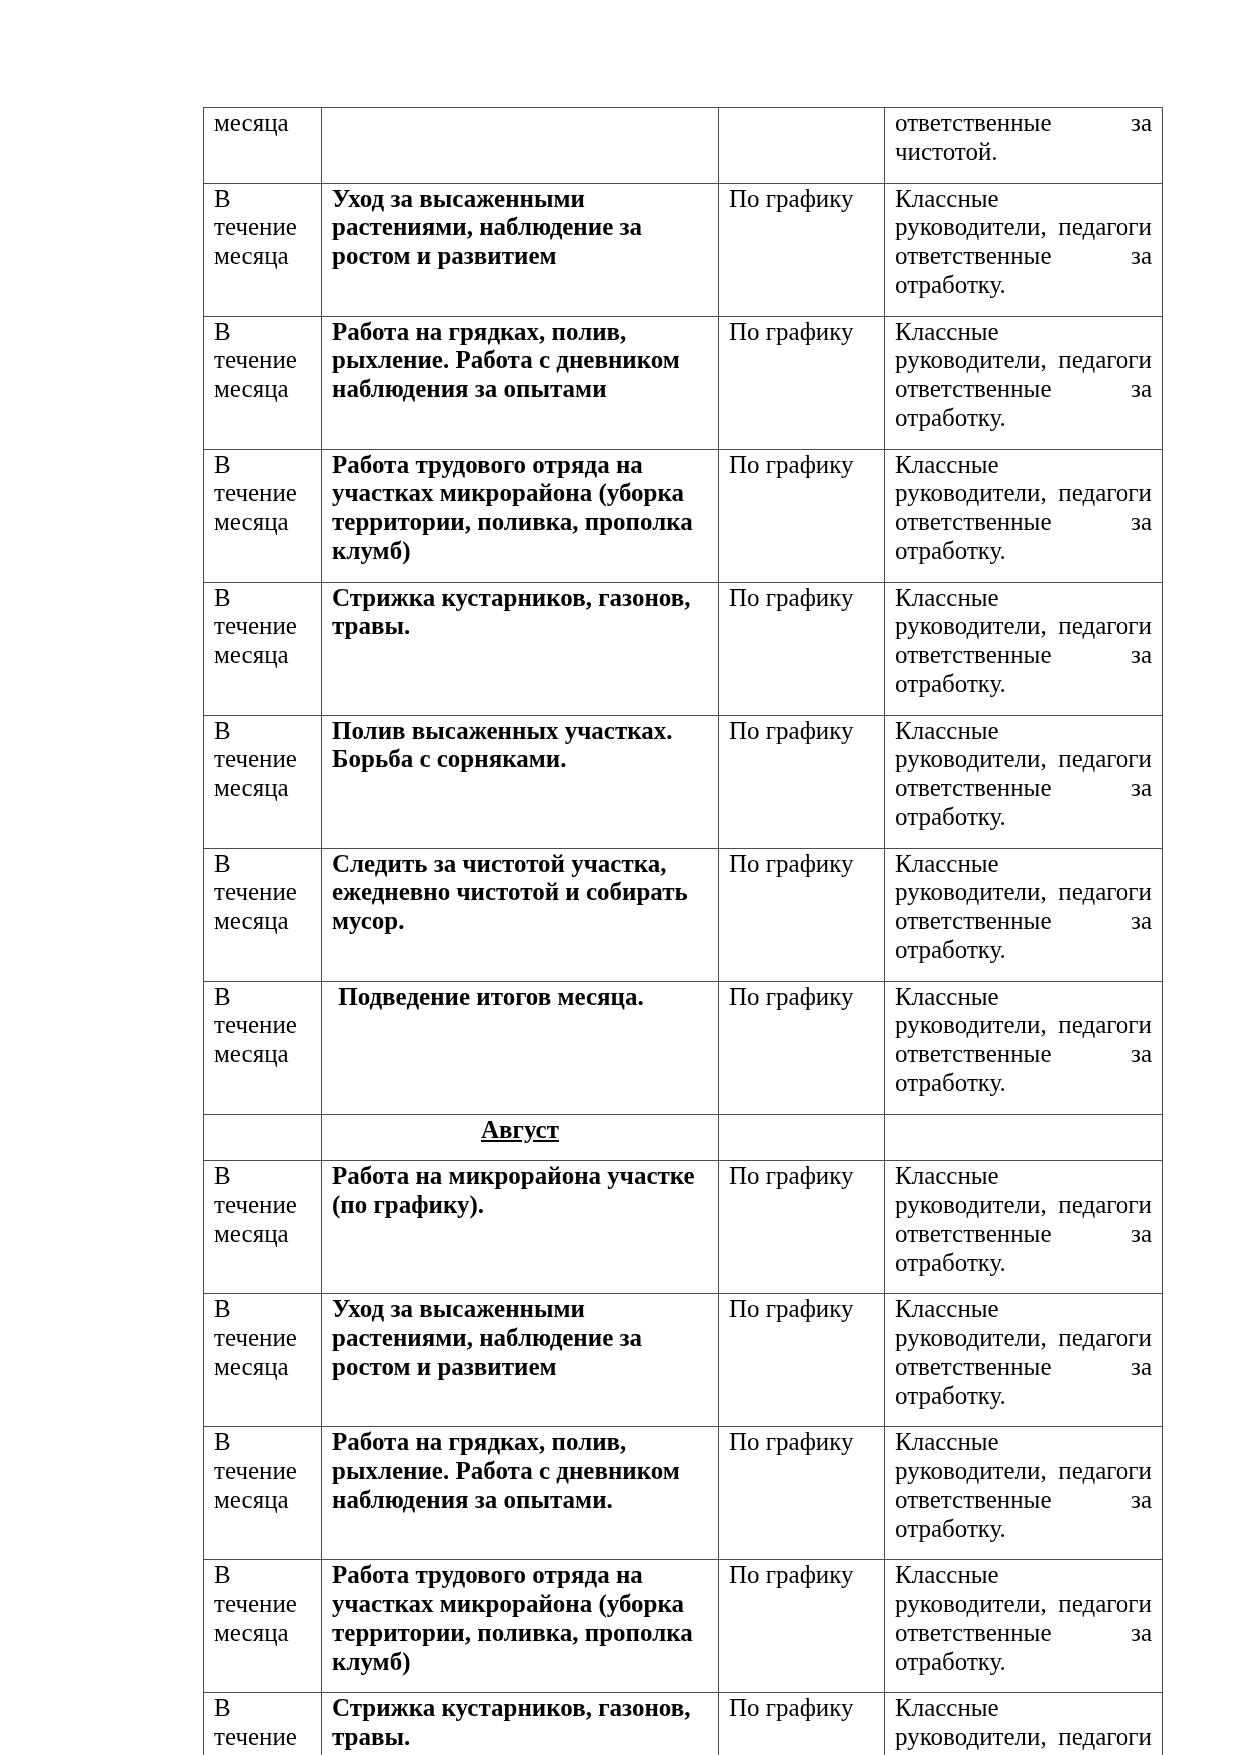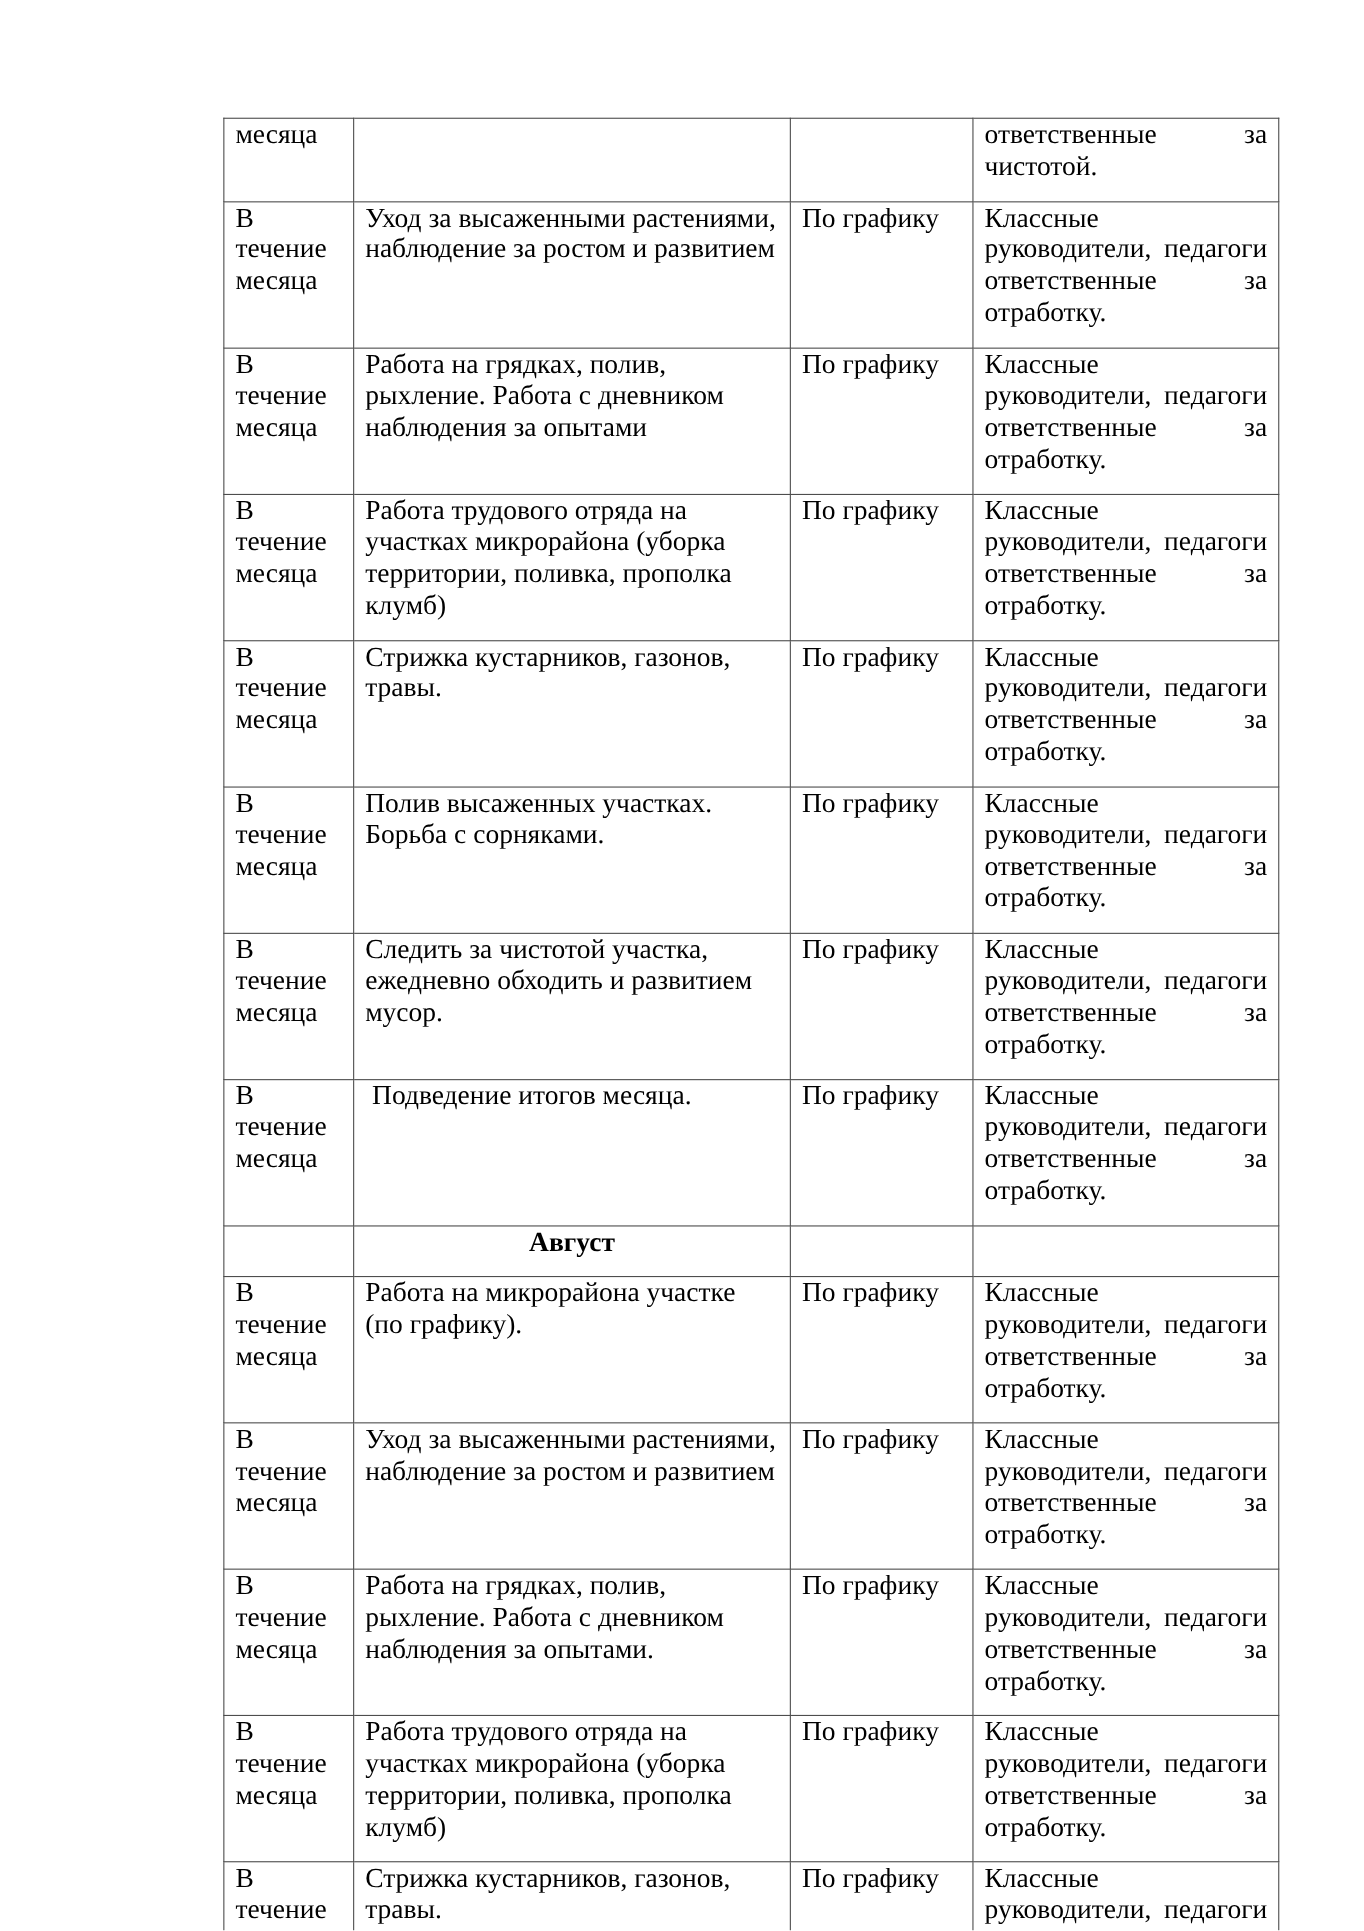--- a/index.html
+++ b/index.html
@@ -22,37 +22,37 @@
     font-size: 25px;
     line-height: 28.75px;
   }
   table.doc td {
     border: 1px solid var(--border-color, #4d4d4d);
     vertical-align: top;
     padding: 1px 10px 16px 10px;
     overflow: hidden;
     word-wrap: break-word;
   }
-  td.c-activity { padding-left: 12px; padding-right: 12px; }
+  td.c-activity { padding-left: 12px; padding-right: 12px; font-weight: bold; }
   td.c-resp { text-align: justify; }
   tr.section-row td.c-activity {
     font-weight: bold;
     text-align: center;
   }
   
   tr.h68  { height: 68px; }
   tr.h103 { height: 103px; }
   tr.h106 { height: 106px; }
   tr.h115 { height: 115px; }
   tr.h117 { height: 117px; }
   tr.h122 { height: 122px; }
   tr.h131 { height: 131px; }
   tr.h132 { height: 132px; }
   tr.h133 { height: 133px; }
-  tr.h38  { height: 38px;  }
+  tr.h38  { height: 38px; text-decoration: underline;  }
 </style>
 </head>
 <body>
 
 <div class="page">
   <table class="doc">
     <colgroup>
       <col style="width:118px">
       <col style="width:397px">
       <col style="width:166px">
@@ -90,21 +90,21 @@
         <td class="c-resp">Классные руководители, педагоги ответственные за отработку.</td>
       </tr>
       <tr class="h106">
         <td class="c-timing">В течение месяца</td>
         <td class="c-activity">Полив высаженных участках. Борьба с сорняками.</td>
         <td class="c-sched">По графику</td>
         <td class="c-resp">Классные руководители, педагоги ответственные за отработку.</td>
       </tr>
       <tr class="h122">
         <td class="c-timing">В течение месяца</td>
-        <td class="c-activity">Следить за чистотой участка, ежедневно обходить и развитием мусор.</td>
+        <td class="c-activity">Следить за чистотой участка, ежедневно чистотой и собирать мусор.</td>
         <td class="c-sched">По графику</td>
         <td class="c-resp">Классные руководители, педагоги ответственные за отработку.</td>
       </tr>
       <tr class="h131">
         <td class="c-timing">В течение месяца</td>
         <td class="c-activity">&nbsp;Подведение итогов месяца.</td>
         <td class="c-sched">По графику</td>
         <td class="c-resp">Классные руководители, педагоги ответственные за отработку.</td>
       </tr>
       <tr class="h38 section-row">

